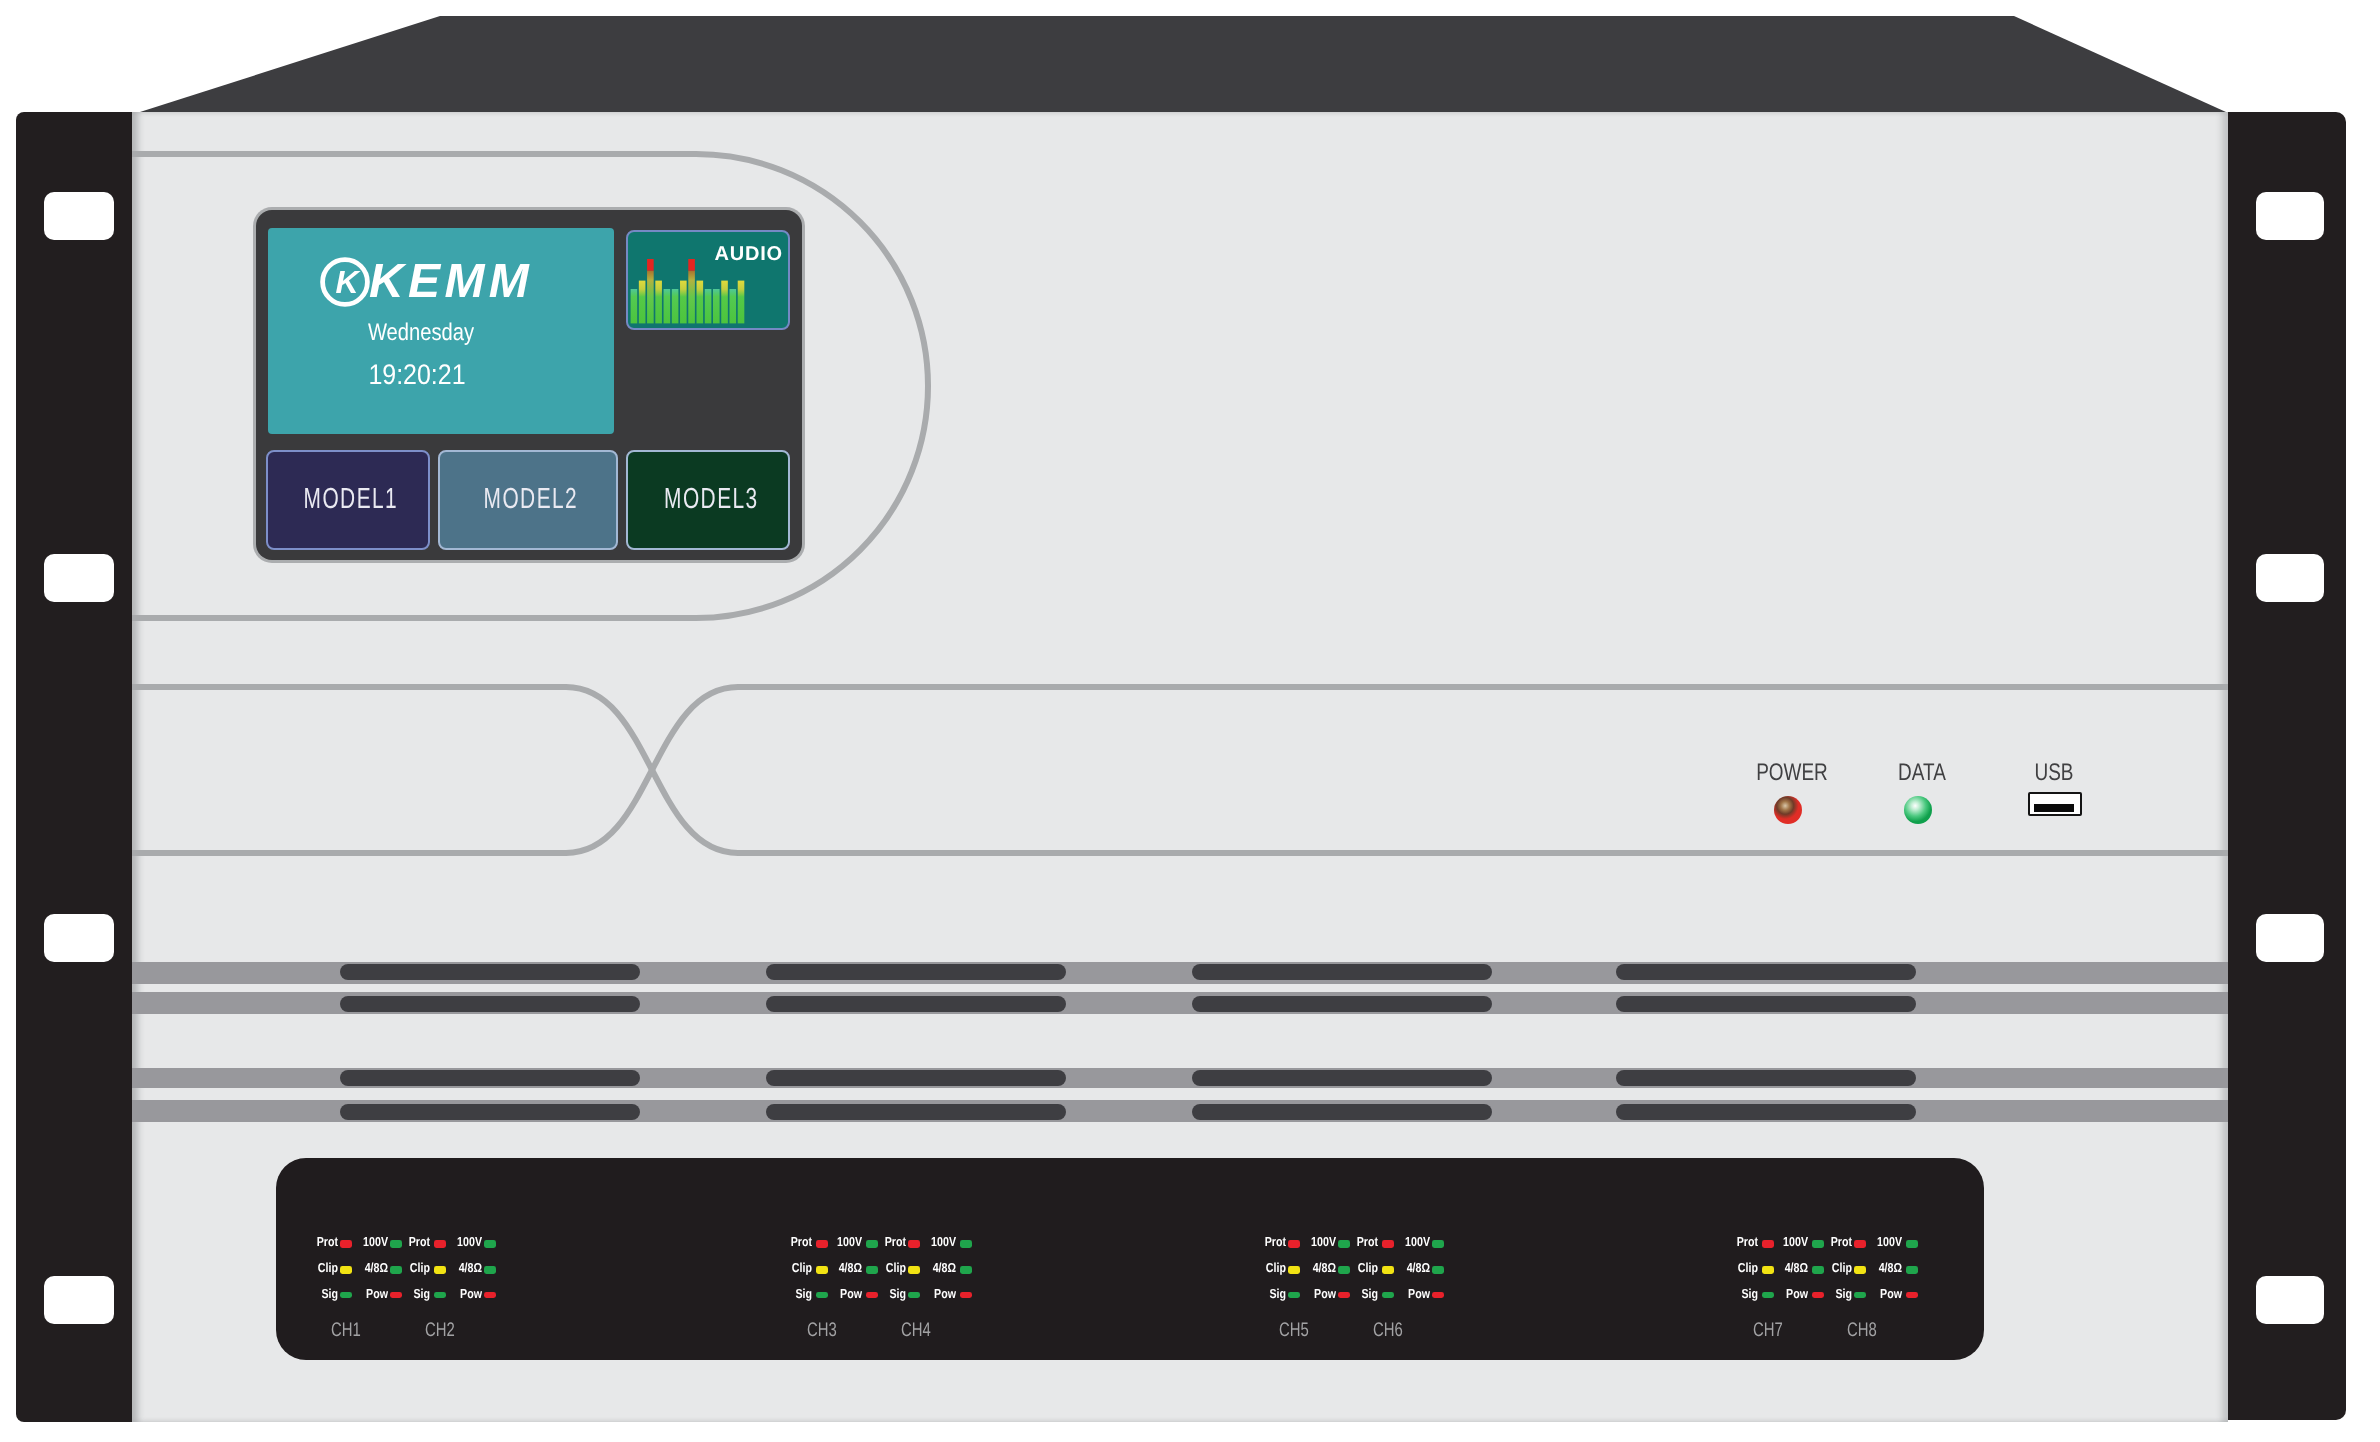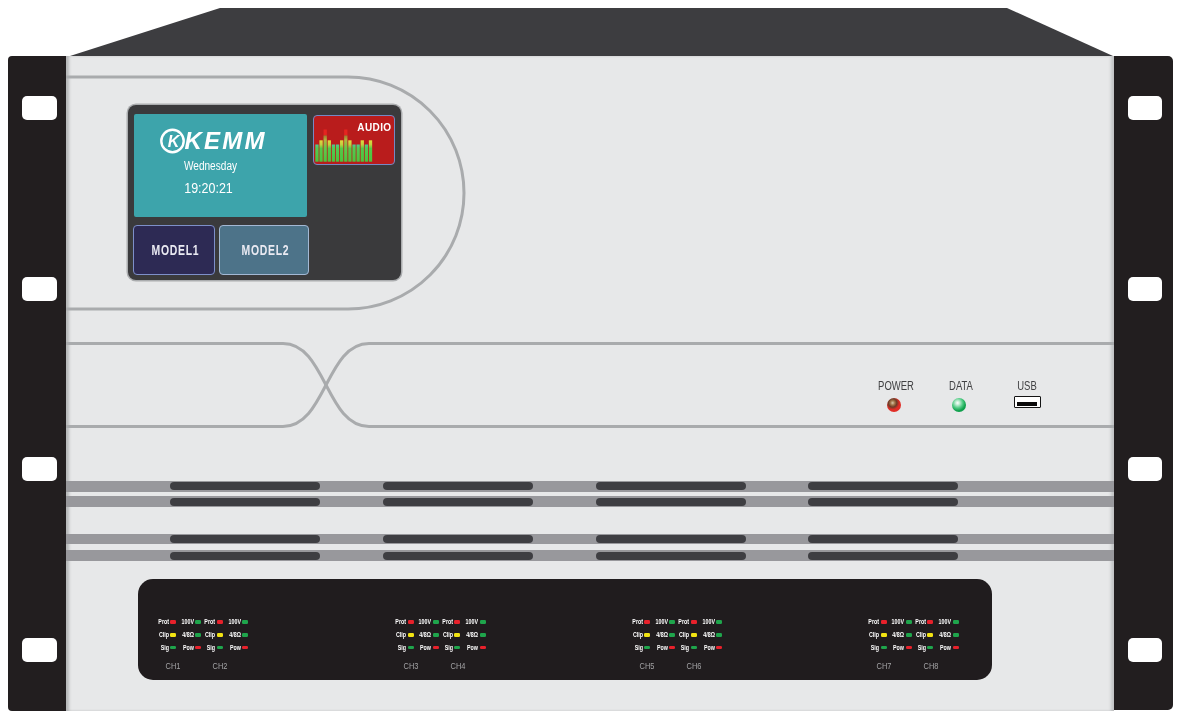--- a/index.html
+++ b/index.html
@@ -6,21 +6,21 @@
    font-family:"Liberation Sans",sans-serif}
 #c *{position:absolute;box-sizing:border-box}
 .hole{background:#fff;width:35px;height:24px;border-radius:5px}
 .band{left:66px;width:1048px;background:#98989c}
 .slot{width:150px;height:8px;border-radius:4px;background:#3e3e42}
 .ll{width:20px;text-align:right;font-size:6.5px;font-weight:bold;color:#fff;line-height:7px;transform:scaleX(0.82);transform-origin:100% 50%}
 .ld{width:6px;height:3.6px;border-radius:1.2px}
 .red{background:#e8212b} .grn{background:#1fa54c} .yel{background:#f2e313}
 .chl{width:40px;text-align:center;font-size:9.8px;color:#a2a2a4;line-height:11px;transform:scaleX(0.76)}
 .btn{top:119.5px;height:50px;border-radius:4px;color:#eaeaf2;
-     font-weight:bold;font-size:14.5px;letter-spacing:1px;text-align:center;line-height:48.5px;text-indent:4px}
+     font-weight:normal;font-size:14.5px;letter-spacing:1px;text-align:center;line-height:48.5px;text-indent:4px}
 #c .btn span{position:static;display:block;transform:scaleX(0.72)}
 .plabel{width:56px;text-align:center;font-size:12px;color:#404042;line-height:12px;transform:scaleX(0.79)}
 </style></head><body>
 <div id="c">
 
   <div style="left:66px;top:56px;width:1048px;height:655px;background:#e7e8e9;
       box-shadow:inset 4px 0 3px -1px rgba(110,112,115,0.40), inset -4px 0 3px -1px rgba(110,112,115,0.30)"></div>
 
   <svg style="left:0;top:0" width="1190" height="721" viewBox="0 0 1190 721" fill="none">
     <path d="M70,56 L220,8 L1007,8 L1113,56 Z" fill="#3d3d40"></path>
@@ -47,21 +47,21 @@
     <div style="left:5.5px;top:8.5px;width:173px;height:103.5px;background:#3da4ab;border-radius:2px">
       <svg style="left:0;top:0" width="173" height="104" viewBox="0 0 173 104" fill="none">
         <circle cx="38.5" cy="27" r="11.2" stroke="#fff" stroke-width="2.4"></circle>
         <text x="39.5" y="32.5" font-family="Liberation Sans" font-size="16" font-weight="bold" font-style="italic" fill="#fff" text-anchor="middle">K</text>
         <text x="50.5" y="34.5" font-family="Liberation Sans" font-size="24" font-weight="bold" font-style="italic" fill="#fff" letter-spacing="2.2">KEMM</text>
       </svg>
       <div style="left:0;top:45.5px;width:153px;text-align:center;font-size:12px;color:#fff;line-height:14px;transform:scaleX(0.84)">Wednesday</div>
       <div style="left:0;top:65.5px;width:149px;text-align:center;font-size:14.2px;color:#fff;line-height:18px;transform:scaleX(0.88)">19:20:21</div>
     </div>
 
-    <div style="left:185px;top:10px;width:81.5px;height:50px;background:#b91c1c;border:1px solid #7589c4;border-radius:4px">
+    <div style="left:185px;top:10px;width:81.5px;height:50px;background:#0f766e;border:1px solid #7589c4;border-radius:4px">
       <div style="right:2px;top:6px;font-size:10px;font-weight:bold;color:#fff;letter-spacing:0.4px;position:absolute">AUDIO</div>
       <svg style="left:0;top:0" width="62" height="46" viewBox="0 0 62 46">
         <defs>
           <linearGradient id="gs" x1="0" y1="1" x2="0" y2="0">
             <stop offset="0" stop-color="#4cc43d"></stop>
               <stop offset="0.78" stop-color="#53ca52"></stop>
             <stop offset="1" stop-color="#4fc898"></stop>
           </linearGradient>
           <linearGradient id="gm" x1="0" y1="1" x2="0" y2="0">
             <stop offset="0" stop-color="#4cc43d"></stop>
@@ -94,20 +94,23 @@
 <rect x="54.86" y="24.30" width="3.3" height="21.40" fill="url(#gm)"></rect>
       </svg>
     </div>
 
 
     <div class="btn" style="left:5px;width:82px;background:#2d2a54;border:1.5px solid #7d8fc9">
         <span>MODEL1</span>
       </div>
     <div class="btn" style="left:90.5px;width:90px;background:#4d7389;border:1.5px solid #a3b8d4">
         <span>MODEL2</span>
+      </div>
+    <div class="btn" style="left:184.5px;width:82.5px;background:#0b3a22;border:1.5px solid #a3b8d4">
+        <span>MODEL3</span>
       </div>
   </div>
 
   <div class="plabel" style="left:868px;top:379.5px">POWER</div>
   <div style="left:887.4px;top:398px;width:14px;height:14px;border-radius:50%;
        background:radial-gradient(circle at 40% 35%, #d9c6a9 0%, #a07448 18%, #6f3b28 34%, #e02d26 54%)"></div>
   <div class="plabel" style="left:932.5px;top:379.5px">DATA</div>
   <div style="left:952px;top:398px;width:14px;height:14px;border-radius:50%;
        background:radial-gradient(circle at 40% 35%, #ffffff 0%, #c2eed4 16%, #4cc980 42%, #0fa04c 64%)"></div>
   <div class="plabel" style="left:999px;top:379.5px">USB</div>

